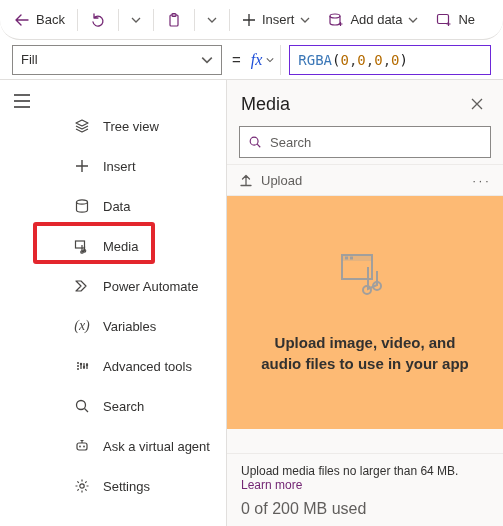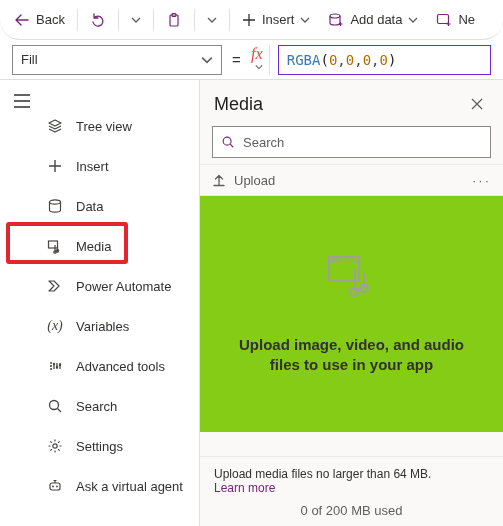--- a/index.html
+++ b/index.html
@@ -49,21 +49,21 @@
     width: 210px;
     height: 30px;
     border: 1px solid #8a8886;
     display:flex;
     align-items:center;
     justify-content:space-between;
     padding: 0 8px;
     background:#fff;
   }
   .eq { font-size: 15px; color:#323130; padding:0 2px;}
-  .fx { font-family: "Segoe UI", serif; font-style: italic; font-size:16px; color:#ef4444; padding-right:6px; border-right:1px solid #e1dfdd; height:30px; display:flex;align-items:center;flex-direction:column;}
+  .fx { font-family: "Segoe UI", serif; font-style: italic; font-size:16px; color:#1d4ed8; padding-right:6px; border-right:1px solid #e1dfdd; height:30px; display:flex;align-items:center;}
   .fxinput {
     flex:1;
     height:30px;
     border:1px solid #6d28d9;
     display:flex;
     align-items:center;
     padding:0 8px;
     font-family: Consolas, monospace;
     font-size:14px;
     overflow:hidden;
@@ -77,20 +77,21 @@
   .rail {
     width: 44px;
     display:flex;
     align-items:flex-start;
     justify-content:center;
     padding-top:14px;
   }
   .leftnav {
     width: 155px;
     padding-top: 26px;
+    margin-left: 27px;
   }
   .navitem {
     height: 40px;
     display:flex;
     align-items:center;
     gap: 12px;
     padding-left: 2px;
     cursor:pointer;
     position:relative;
   }
@@ -150,34 +151,34 @@
   .dots { letter-spacing:2px; cursor:pointer;}
   .empty {
     flex:1;
     display:flex;
     flex-direction:column;
     align-items:center;
     justify-content:center;
     text-align:center;
     padding: 0 26px;
     color:#323130;
-    background:#84cc16;
+    background:#fdba74;
     gap:20px;
   }
   .empty svg { color:#a19f9d; margin-bottom:18px;}
   .empty .big { font-size:15px; font-weight:600; line-height:1.35;}
   .footer {
     border-top:1px solid #edebe9;
     padding:10px 14px 8px 14px;
     font-size:12px;
     color:#323130;
     margin-top:24px;
   }
   .footer a { color:#742774; text-decoration:none; cursor:pointer;}
-  .usage { text-align:center; color:#605e5c; margin-top:8px; font-size:13px;}
+  .usage { text-align:left; color:#605e5c; margin-top:8px; font-size:16px;}
 </style>
 </head>
 <body>
 
 <div class="cmdbar">
   <div class="cmdbtn">
     <span>
       <svg width="16" height="16" viewBox="0 0 16 16">
           <path d="M7 3 2 8l5 5M2 8h12" stroke="#742774" stroke-width="1.4" fill="none" stroke-linecap="round" stroke-linejoin="round"></path>
         </svg>
@@ -364,36 +365,36 @@
           <svg width="16" height="16" viewBox="0 0 16 16">
             <circle cx="7" cy="7" r="4.5" stroke="#484644" stroke-width="1.3" fill="none"></circle>
             <path d="M10.5 10.5 14 14" stroke="#484644" stroke-width="1.3"></path>
           </svg>
         </span>
       <span class="navlabel">Search</span>
     </div>
     <div class="navitem">
       <span class="navicon">
           <svg width="16" height="16" viewBox="0 0 16 16">
-            <circle cx="8" cy="8" r="2.2" stroke="#484644" stroke-width="1.2" fill="none"></circle>
-            <path d="M8 1.5v2M8 12.5v2M1.5 8h2M12.5 8h2M3.4 3.4l1.4 1.4M11.2 11.2l1.4 1.4M12.6 3.4l-1.4 1.4M4.8 11.2l-1.4 1.4" stroke="#484644" stroke-width="1.2"></path>
-          </svg>
-        </span>
-      <span class="navlabel">Settings</span>
-    </div>
-    <div class="navitem">
-      <span class="navicon">
-          <svg width="16" height="16" viewBox="0 0 16 16">
             <rect x="3" y="5" width="10" height="7" rx="2" stroke="#484644" stroke-width="1.2" fill="none"></rect>
             <circle cx="6" cy="8.5" r="0.9" fill="#484644"></circle>
             <circle cx="10" cy="8.5" r="0.9" fill="#484644"></circle>
             <path d="M8 5V2.5M6.5 2.5h3" stroke="#484644" stroke-width="1.2"></path>
           </svg>
         </span>
       <span class="navlabel">Ask a virtual agent</span>
+    </div>
+    <div class="navitem">
+      <span class="navicon">
+          <svg width="16" height="16" viewBox="0 0 16 16">
+            <circle cx="8" cy="8" r="2.2" stroke="#484644" stroke-width="1.2" fill="none"></circle>
+            <path d="M8 1.5v2M8 12.5v2M1.5 8h2M12.5 8h2M3.4 3.4l1.4 1.4M11.2 11.2l1.4 1.4M12.6 3.4l-1.4 1.4M4.8 11.2l-1.4 1.4" stroke="#484644" stroke-width="1.2"></path>
+          </svg>
+        </span>
+      <span class="navlabel">Settings</span>
     </div>
   </div>
 
   <div class="pane">
     <div class="pane-hd">
       <span class="pane-title">Media</span>
       <span class="closebtn">
         <svg width="14" height="14" viewBox="0 0 14 14">
             <path d="M2 2l10 10M12 2 2 12" stroke="#605e5c" stroke-width="1.3"></path>
           </svg>

